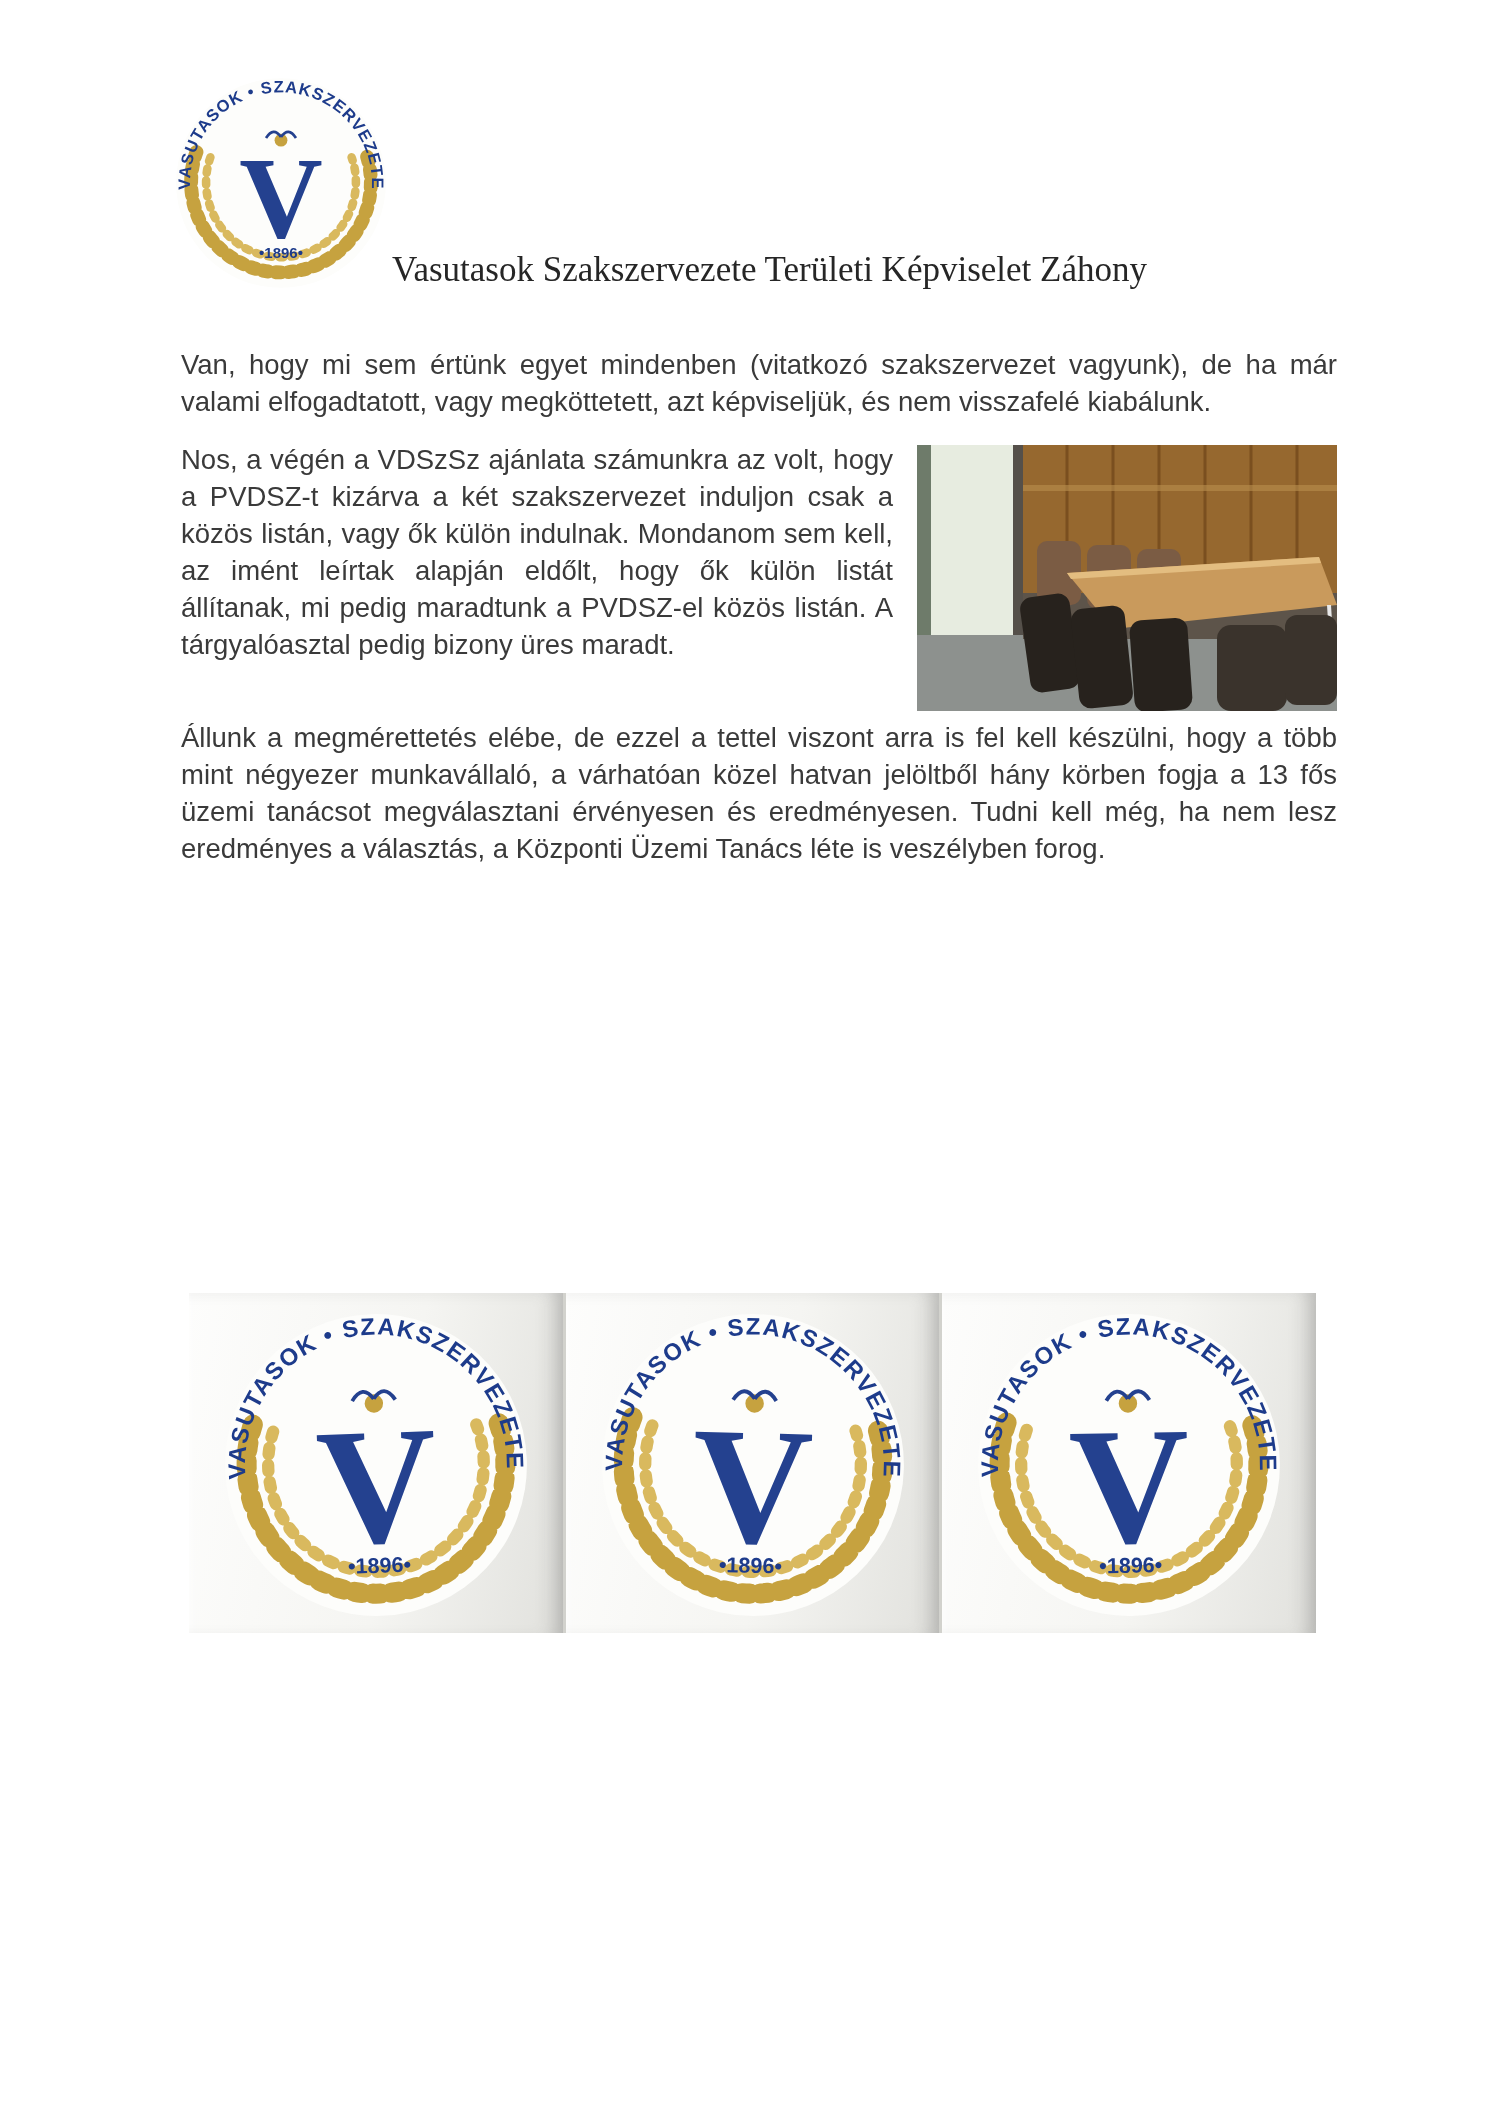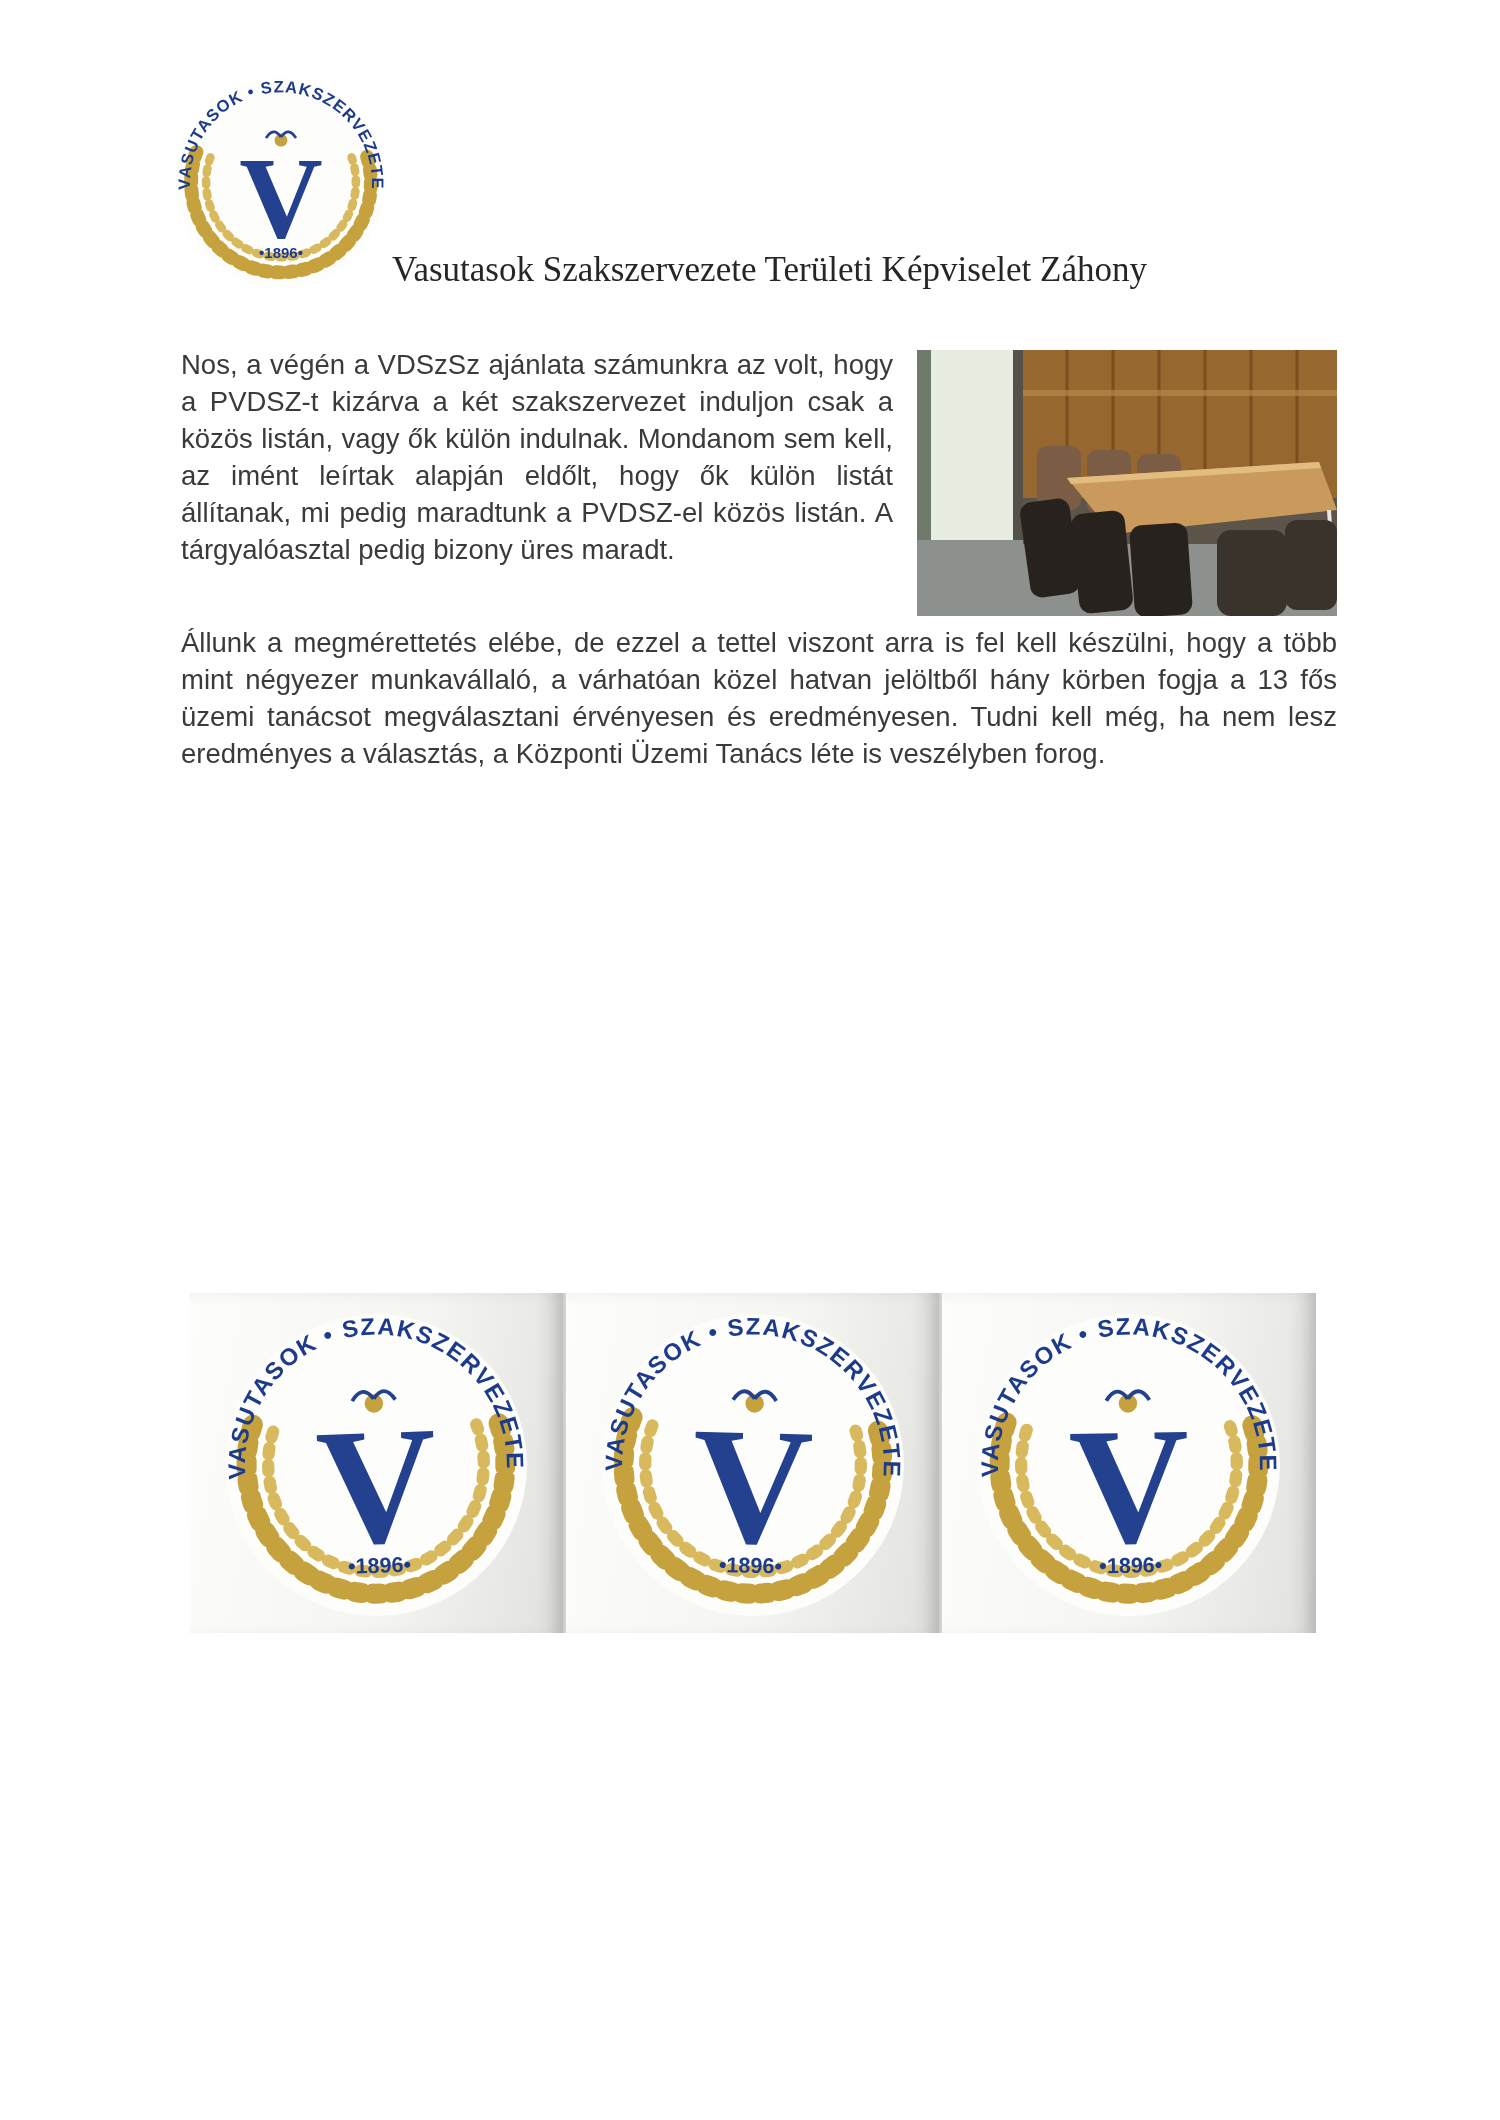--- a/index.html
+++ b/index.html
@@ -82,20 +82,21 @@
 
   <div class="logo-header">
     <svg viewBox="0 0 200 200">
         <use href="#union-logo"></use>
       </svg>
   </div>
 
   <h1 class="doc-title">Vasutasok Szakszervezete Területi Képviselet Záhony</h1>
 
   <main class="content">
+    <p>Van, hogy mi sem értünk egyet mindenben (vitatkozó szakszervezet vagyunk), de ha már valami elfogadtatott, vagy megköttetett, azt képviseljük, és nem visszafelé kiabálunk.</p>
 
     <p>
       <span class="photo-figure">
         <svg viewBox="0 0 420 266" preserveAspectRatio="none">
           <rect width="420" height="266" fill="#b9b4a6"></rect>
           <rect x="0" y="0" width="110" height="266" fill="#e7ece0"></rect>
           <rect x="0" y="0" width="14" height="266" fill="#6e7b6a"></rect>
           <rect x="96" y="0" width="10" height="266" fill="#55504a"></rect>
           <rect x="106" y="0" width="314" height="148" fill="#96682f"></rect>
           <g stroke="#7a4f1f" stroke-width="3">

